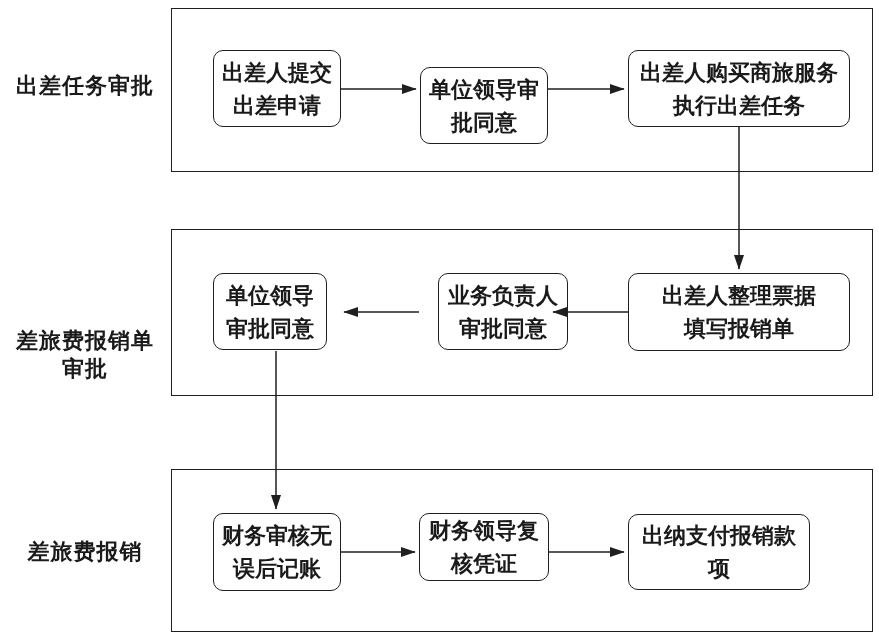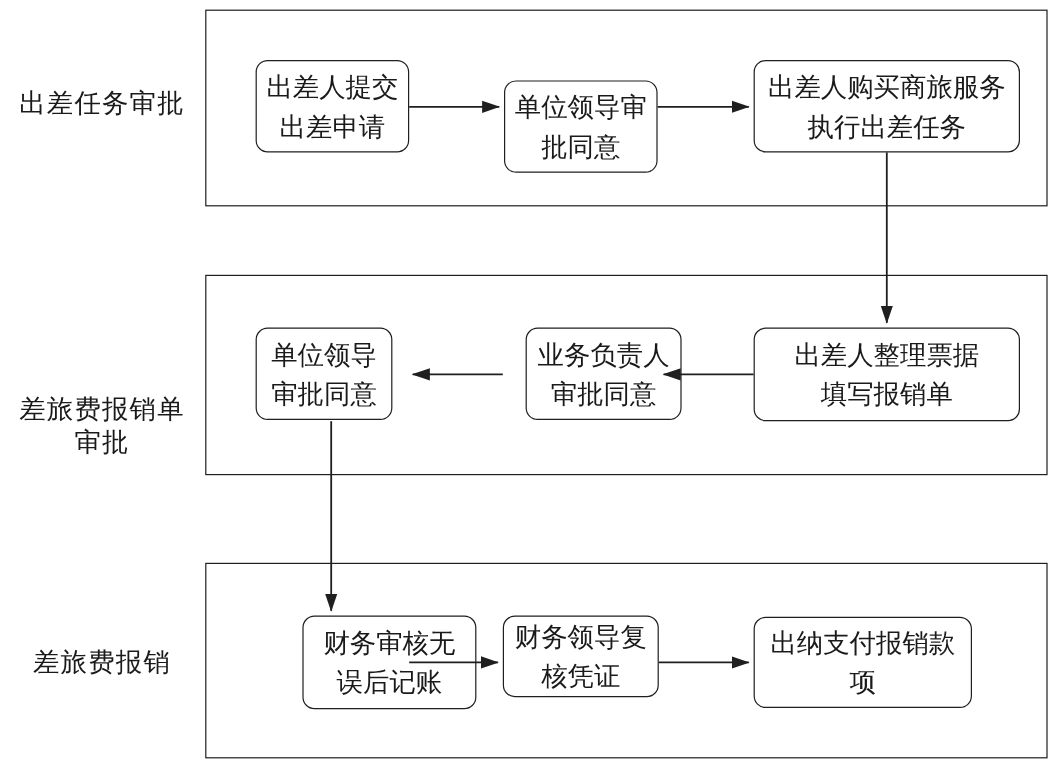--- a/index.html
+++ b/index.html
@@ -8,20 +8,21 @@
     background: #ffffff;
   }
   .canvas {
     position: relative;
     width: 879px;
     height: 639px;
     background: #ffffff;
     font-family: "Liberation Serif", "DejaVu Serif", serif;
     color: #1a1a1a;
     overflow: hidden;
+    font-weight: bold;
   }
   .lane {
     position: absolute;
     left: 171px;
     width: 702px;
     border: 1.6px solid #1f1f1f;
     box-sizing: border-box;
     background: transparent;
   }
   .lane-1 { top: 8px;   height: 164px; }
@@ -56,21 +57,21 @@
     line-height: 33px;
     white-space: pre-line;
     padding: 12px 3px;
   }
   .n1 { left: 213px; top: 50px;  width: 128px; height: 77px; }
   .n2 { left: 420px; top: 50px;  width: 128px; height: 77px; margin-top: 17px; }
   .n3 { left: 628px; top: 50px;  width: 222px; height: 77px; }
   .n4 { left: 213px; top: 273px; width: 114px; height: 77px; }
   .n5 { left: 438px; top: 273px; width: 130px; height: 77px; }
   .n6 { left: 628px; top: 273px; width: 222px; height: 78px; }
-  .n7 { left: 213px; top: 513px; width: 145px; height: 78px; margin-left: 39px; }
+  .n7 { left: 213px; top: 513px; width: 128px; height: 78px; }
   .n8 { left: 419px; top: 513px; width: 130px; height: 68px; }
   .n9 { left: 628px; top: 514px; width: 182px; height: 76px; }
 
   .overlay {
     position: absolute;
     left: 0;
     top: 0;
     pointer-events: none;
   }
 </style>

